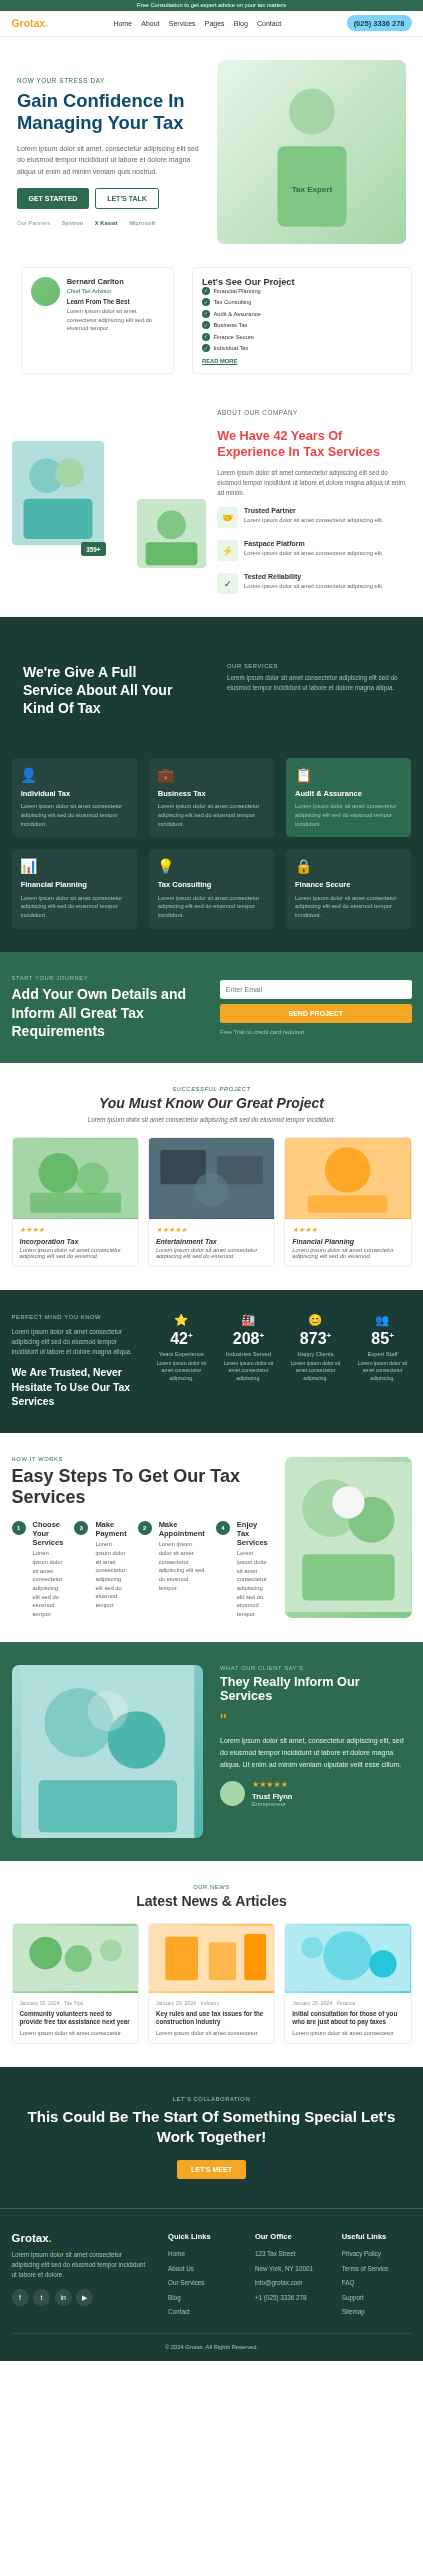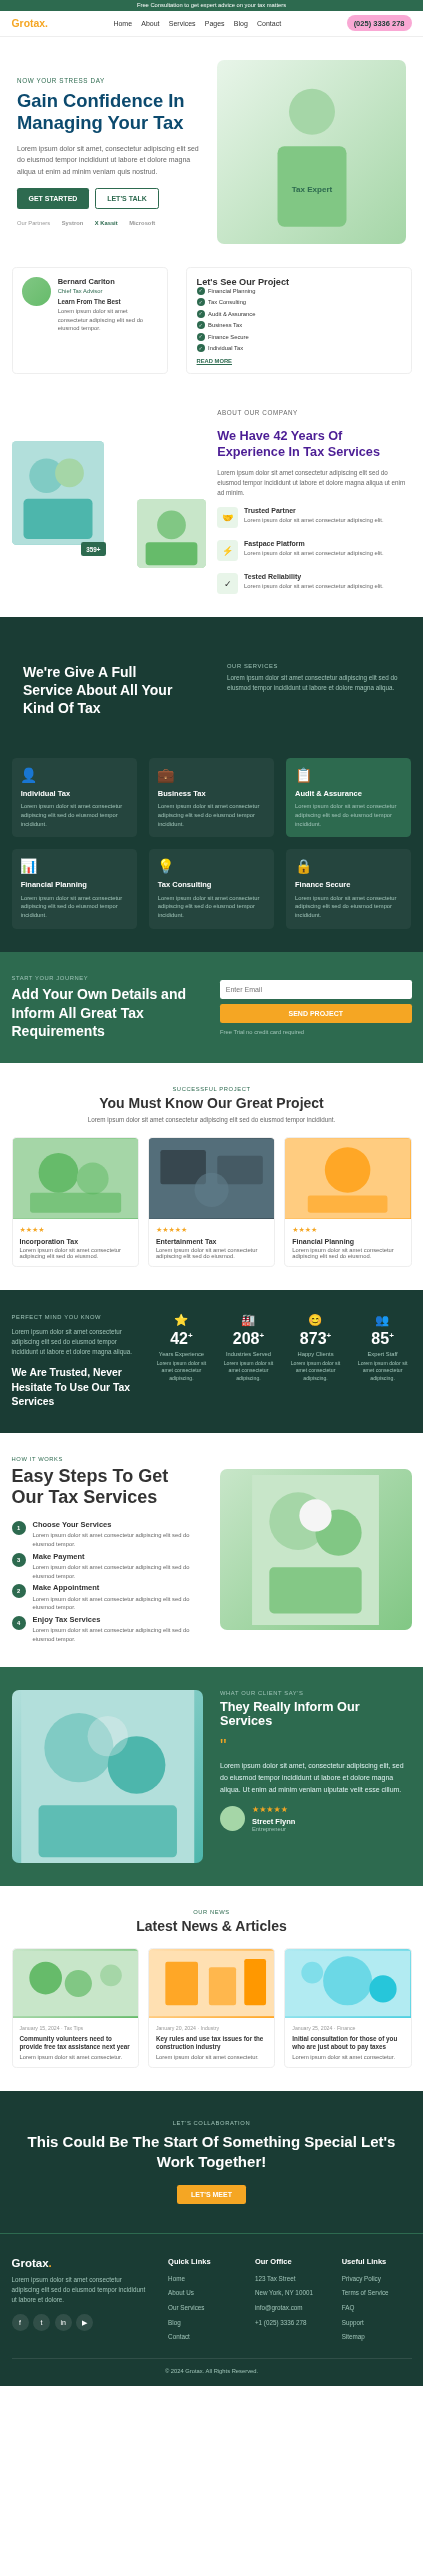--- a/index.html
+++ b/index.html
@@ -4,21 +4,21 @@
   <style>
     * { margin: 0; padding: 0; box-sizing: border-box; }
     body { font-family: Arial, sans-serif; color: #333; background: #fff; width: 423px; }
     
     
     .nav { background: #fff; padding: 4.6px 11.5px; display: flex; align-items: center; justify-content: space-between; border-bottom: 0.6px solid #eee; position: sticky; top: 0; z-index: 100; }
     .nav-logo { font-size: 10.4px; font-weight: 800; color: #1a3c34; }
     .nav-logo span { color: #f5a623; }
     .nav-links { display: flex; gap: 9.2px; font-size: 7px; }
     .nav-links a { text-decoration: none; color: #333; }
-    .nav-phone { font-size: 7.5px; font-weight: 700; color: #1a3c34; background: #f9a8d4; padding: 3.5px 7px; border-radius: 11.5px; }
+    .nav-phone { font-size: 7.5px; font-weight: 700; color: #1a3c34; background: #7dd3fc; padding: 3.5px 7px; border-radius: 11.5px; }
     .nav-top-bar { background: #2d6a4f; color: #fff; font-size: 5.8px; text-align: center; padding: 2.3px; }
 
     
     .hero { padding: 23px 17px; display: flex; align-items: center; gap: 11.5px; background: #fff; }
     .hero-text { flex: 1; }
     .hero-subtitle { font-size: 6.3px; color: #2d6a4f; text-transform: uppercase; letter-spacing: 0.6px; margin-bottom: 5.8px; }
     .hero-title { font-size: 18.4px; font-weight: 800; color: #0c4a6e; line-height: 1.2; margin-bottom: 9.2px; }
     .hero-desc { font-size: 7px; color: #666; line-height: 1.6; margin-bottom: 11.5px; }
     .hero-btns { display: flex; gap: 5.8px; margin-bottom: 11.5px; }
     .btn-primary { background: #2d6a4f; color: #fff; padding: 5.8px 11.5px; border: none; border-radius: 2.3px; font-size: 7px; font-weight: 600; cursor: pointer; }
@@ -37,21 +37,21 @@
     .read-more { font-size: 5.8px; color: #2d6a4f; font-weight: 600; margin-top: 5.8px; cursor: pointer; text-decoration: underline; }
 
     
     .about-section { display: flex; gap: 11.5px; padding: 17px 11.5px; align-items: center; }
     .about-images { flex: 1; position: relative; }
     .about-img-main { width: 92px; height: 104px; background: linear-gradient(135deg, #b2dfdb, #80cbc4); border-radius: 4.6px; }
     .about-img-secondary { width: 69px; height: 69px; background: linear-gradient(135deg, #c8e6c9, #a5d6a7); border-radius: 4.6px; position: absolute; right: 0; bottom: 0; }
     .about-badge { position: absolute; bottom: 11.5px; left: 69px; background: #2d6a4f; color: #fff; padding: 3.5px 5.8px; border-radius: 2.3px; font-size: 6.3px; font-weight: 700; }
     .about-text { flex: 1; }
     .section-subtitle { font-size: 6.3px; color: #2d6a4f; text-transform: uppercase; letter-spacing: 0.6px; margin-bottom: 3.5px; }
-    .about-text h2 { font-size: 12.7px; font-weight: 800; color: #4c1d95; line-height: 1.3; margin-bottom: 7px; }
+    .about-text h2 { font-size: 12.7px; font-weight: 800; color: #ef4444; line-height: 1.3; margin-bottom: 7px; }
     .about-text p { font-size: 6.3px; color: #666; line-height: 1.6; margin-bottom: 9.2px; }
     .about-features { display: flex; flex-direction: column; gap: 5.8px; }
     .about-feature { display: flex; align-items: flex-start; gap: 5.8px; }
     .feature-icon { width: 21px; height: 21px; background: #e8f5e9; border-radius: 3.5px; display: flex; align-items: center; justify-content: center; font-size: 9.2px; flex-shrink: 0; }
     .feature-text h5 { font-size: 7px; font-weight: 700; margin-bottom: 1.7px; }
     .feature-text p { font-size: 5.8px; color: #666; }
 
     
     .services-dark { background: #1a3c34; color: #fff; padding: 23px 11.5px; }
     .services-dark .section-header { display: flex; justify-content: space-between; align-items: flex-start; margin-bottom: 17px; }
@@ -68,21 +68,21 @@
     .cta-section { background: #2d6a4f; padding: 23px 11.5px; display: flex; align-items: center; gap: 17px; }
     .cta-text { flex: 1; }
     .cta-text .label { font-size: 5.8px; color: #a0c4b8; text-transform: uppercase; letter-spacing: 0.6px; margin-bottom: 4.6px; }
     .cta-text h2 { font-size: 14px; font-weight: 800; color: #fff; line-height: 1.3; }
     .cta-form { flex: 1; display: flex; flex-direction: column; gap: 5.8px; }
     .cta-form input { padding: 5.8px; border: none; border-radius: 2.3px; font-size: 7px; background: #fff; }
     .btn-yellow { background: #f5a623; color: #fff; padding: 5.8px 14px; border: none; border-radius: 2.3px; font-size: 7px; font-weight: 700; cursor: pointer; }
     .cta-form small { font-size: 5.8px; color: #a0c4b8; }
 
     
-    .projects-section { padding: 23px 11.5px; }
+    .projects-section { padding: 23px 11.5px; font-style: italic; }
     .projects-section .section-label { font-size: 5.8px; color: #2d6a4f; text-transform: uppercase; letter-spacing: 0.6px; text-align: center; margin-bottom: 3.5px; }
     .projects-section h2 { font-size: 14px; font-weight: 800; text-align: center; margin-bottom: 4.6px; }
     .projects-section .desc { font-size: 6.3px; color: #666; text-align: center; margin-bottom: 14px; }
     .projects-grid { display: grid; grid-template-columns: 1fr 1fr 1fr; gap: 9.2px; }
     .project-card-item { border: 0.6px solid #eee; border-radius: 4.6px; overflow: hidden; }
     .project-img { height: 81px; background: linear-gradient(135deg, #ddd, #bbb); }
     .project-img.green { background: linear-gradient(135deg, #a5d6a7, #66bb6a); }
     .project-img.dark-img { background: linear-gradient(135deg, #546e7a, #37474f); }
     .project-img.warm { background: linear-gradient(135deg, #ffcc80, #ffa726); }
     .project-card-body { padding: 7px; }
@@ -101,21 +101,21 @@
     .stat-number sup { font-size: 8px; }
     .stat-label { font-size: 5.8px; color: #a0c4b8; margin-top: 2.3px; }
     .stat-icon { font-size: 11.5px; margin-bottom: 3.5px; color: #f5a623; }
     .stat-desc { font-size: 5.2px; color: #a0c4b8; margin-top: 3.5px; line-height: 1.4; }
 
     
     .how-section { padding: 23px 11.5px; display: flex; gap: 17px; align-items: center; }
     .how-text { flex: 1; }
     .how-text .label { font-size: 5.8px; color: #2d6a4f; text-transform: uppercase; letter-spacing: 0.6px; margin-bottom: 4.6px; }
     .how-text h2 { font-size: 18px; font-weight: 800; margin-bottom: 11.5px; }
-    .steps { display: flex; flex-direction: column; gap: 3px; }
+    .steps { display: flex; flex-direction: row; gap: 11px; }
     .step { display: flex; align-items: flex-start; gap: 7px; }
     .step-dot { width: 14px; height: 14px; border-radius: 50%; background: #2d6a4f; display: flex; align-items: center; justify-content: center; color: #fff; font-size: 5.8px; font-weight: 700; flex-shrink: 0; margin-top: 1.2px; }
     .step h5 { font-size: 7.5px; font-weight: 700; margin-bottom: 2.3px; }
     .step p { font-size: 5.8px; color: #666; line-height: 1.5; }
     .how-image { flex: 1; height: 161px; background: linear-gradient(135deg, #c8e6c9, #81c784); border-radius: 7px; overflow: hidden; display: flex; align-items: center; justify-content: center; }
 
     
     .testimonial-section { background: #2d6a4f; padding: 23px 11.5px; display: flex; gap: 17px; }
     .testimonial-left { flex: 1; position: relative; }
     .testimonial-img { width: 100%; height: 173px; background: linear-gradient(135deg, #b2dfdb, #4db6ac); border-radius: 7px; }
@@ -210,21 +210,21 @@
     <div class="hero-img-placeholder">
       <svg width="92" height="150" viewBox="0 0 160 260">
         <rect x="40" y="20" width="80" height="80" rx="40" fill="#a5d6a7"></rect>
         <rect x="20" y="120" width="120" height="140" rx="12" fill="#81c784"></rect>
         <text x="80" y="200" text-anchor="middle" fill="#2d6a4f" font-size="14" font-weight="bold">Tax Expert</text>
       </svg>
     </div>
   </div>
 </section>
 
-<div style="padding: 0 11.5px 17px; display:flex; gap:18px;">
+<div style="padding: 0 11.5px 17px; display:flex; gap:18px;margin-left:9px;">
   <div class="learn-card" style="flex:1;">
     <div class="avatar">
       <div class="avatar-img"></div>
     </div>
     <div class="learn-info">
       <h4>Bernard Carlton</h4>
       <p>Chief Tax Advisor</p>
       <div style="font-size:6.3px;font-weight:700;margin-bottom:2.3px;">Learn From The Best</div>
       <p class="desc">Lorem ipsum dolor sit amet consectetur adipiscing elit sed do eiusmod tempor.</p>
     </div>
@@ -520,21 +520,21 @@
   </div>
   <div class="testimonial-right">
     <p class="label">What Our Client Say's</p>
     <h2>They Really Inform Our Services</h2>
     <div class="quote">"</div>
     <p class="testimonial-text">Lorem ipsum dolor sit amet, consectetur adipiscing elit, sed do eiusmod tempor incididunt ut labore et dolore magna aliqua. Ut enim ad minim veniam ulputate velit esse cillum.</p>
     <div class="testimonial-author">
       <div class="author-avatar"></div>
       <div>
         <div class="stars">★★★★★</div>
-        <div class="author-name">Street Flynn</div>
+        <div class="author-name">Trust Flynn</div>
         <div class="author-title">Entrepreneur</div>
       </div>
     </div>
   </div>
 </section>
 
 <section class="news-section">
   <p class="label">Our News</p>
   <h2>Latest News &amp; Articles</h2>
   <div class="news-grid">

